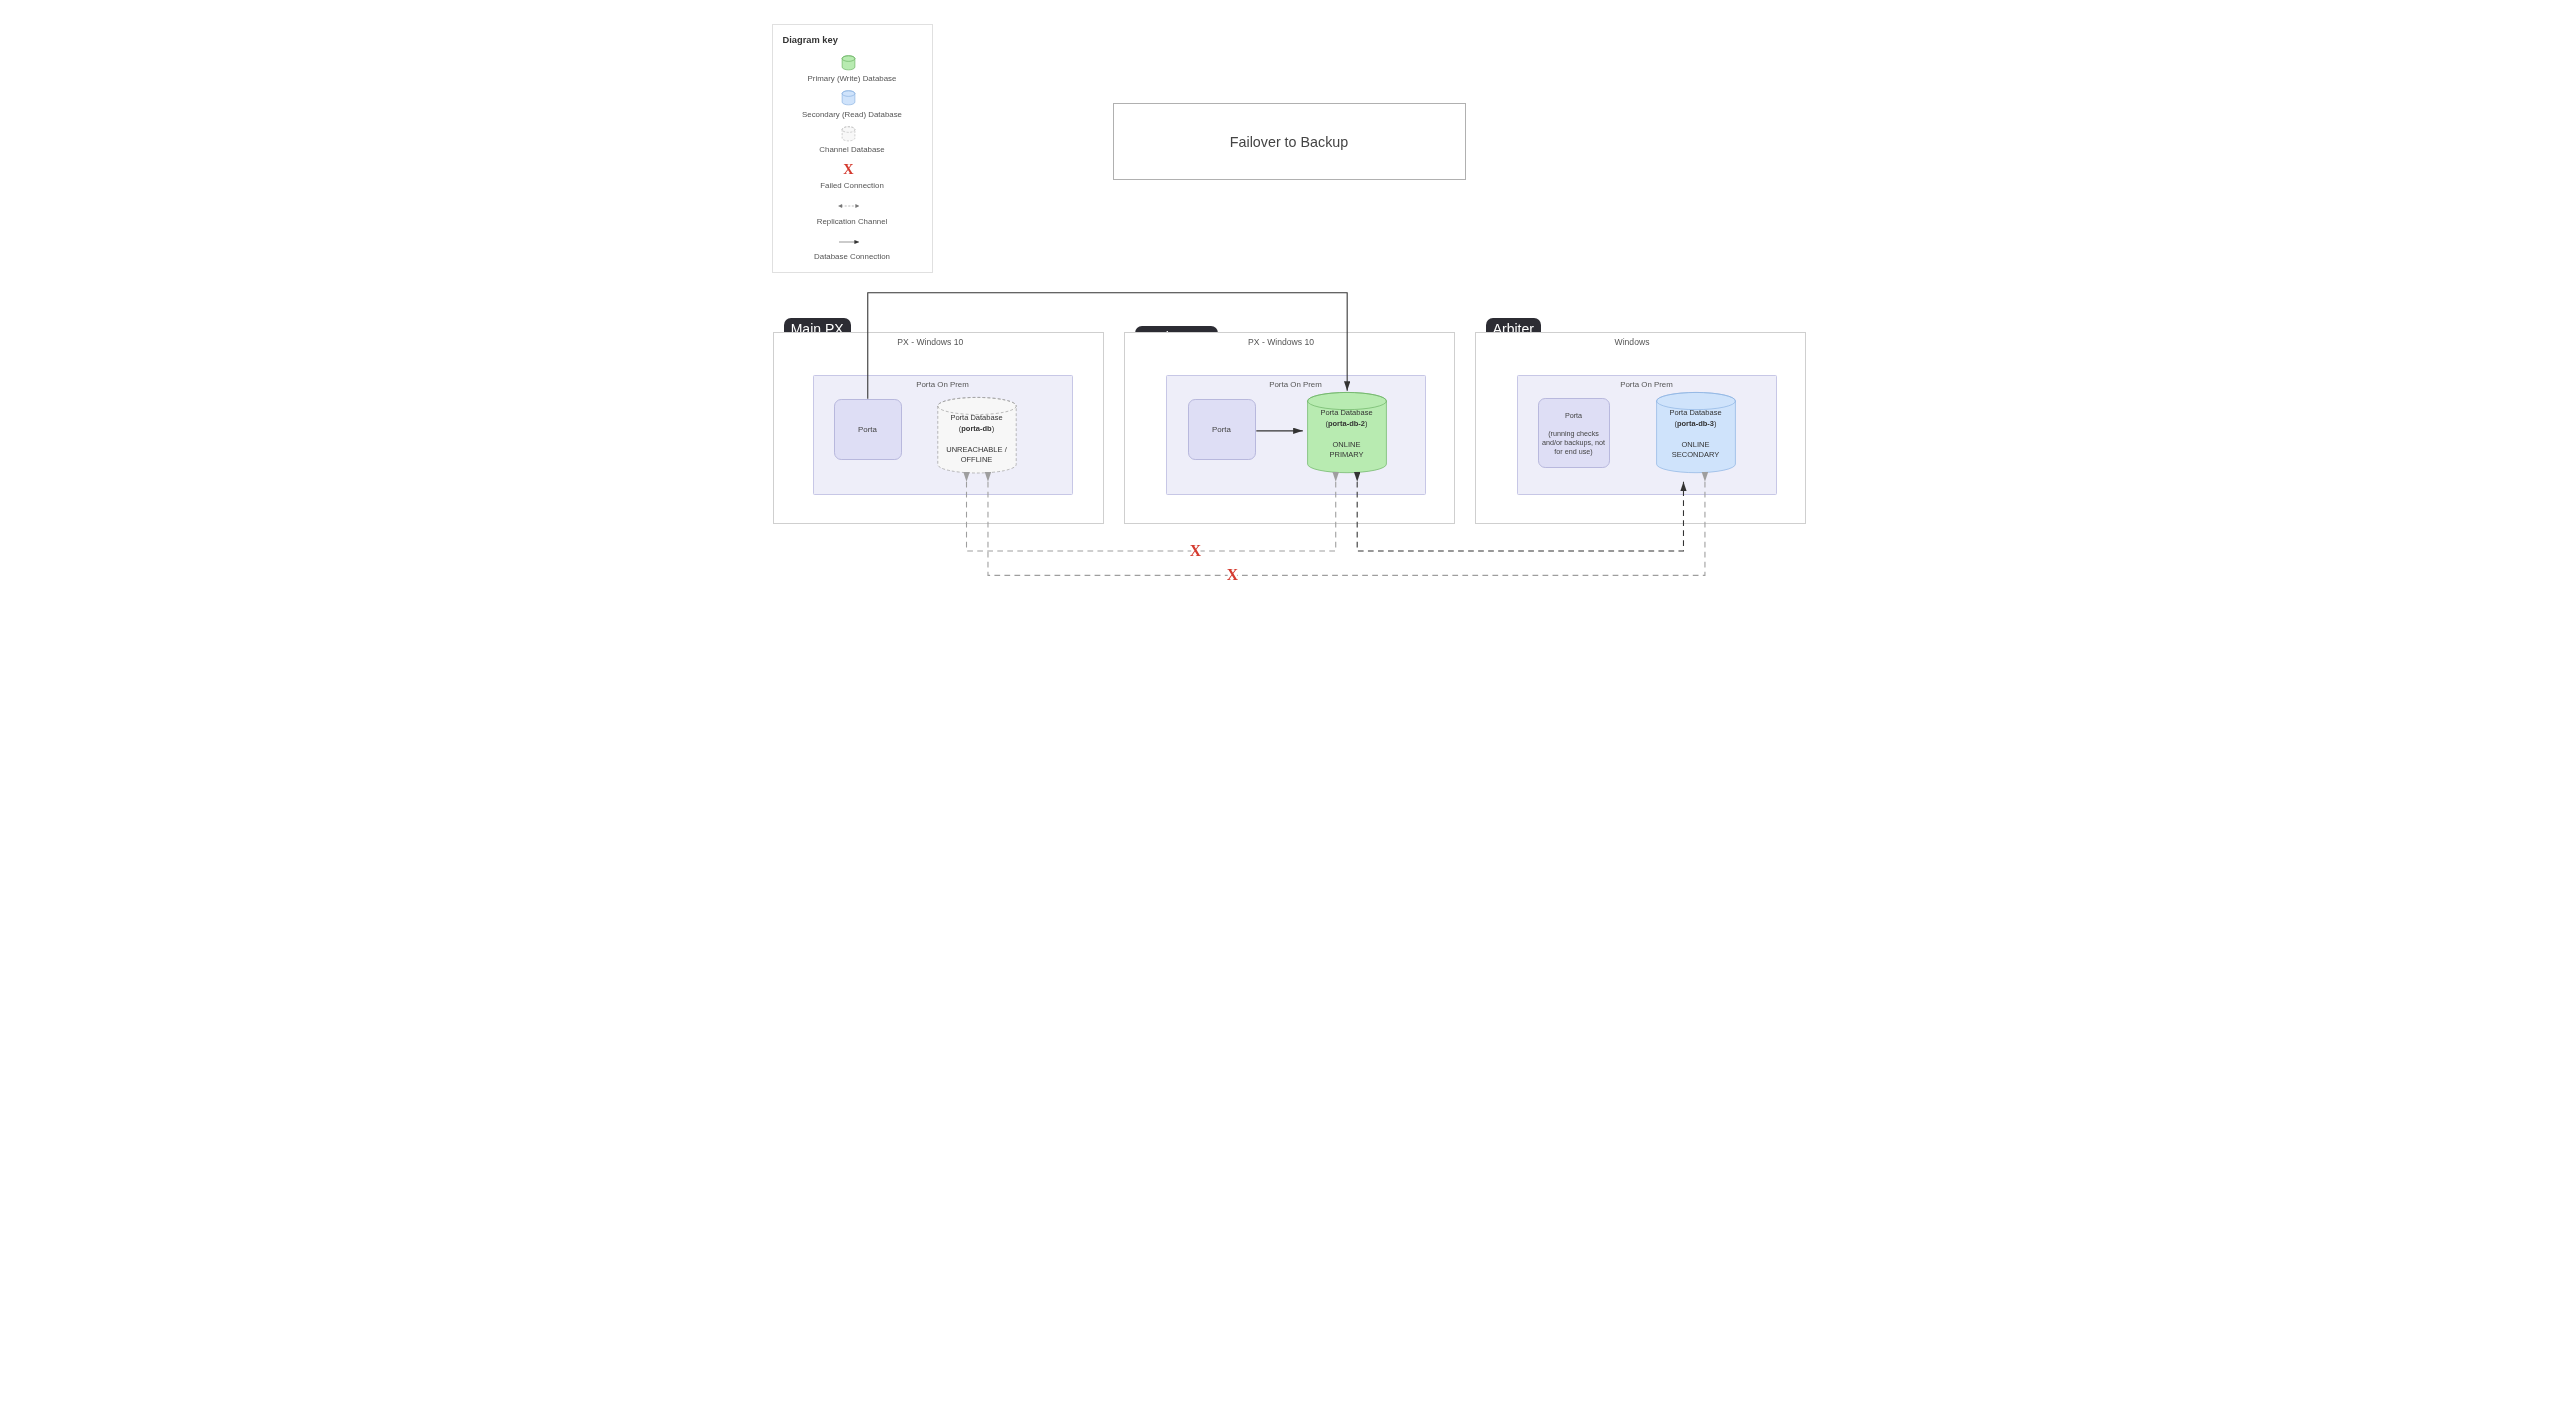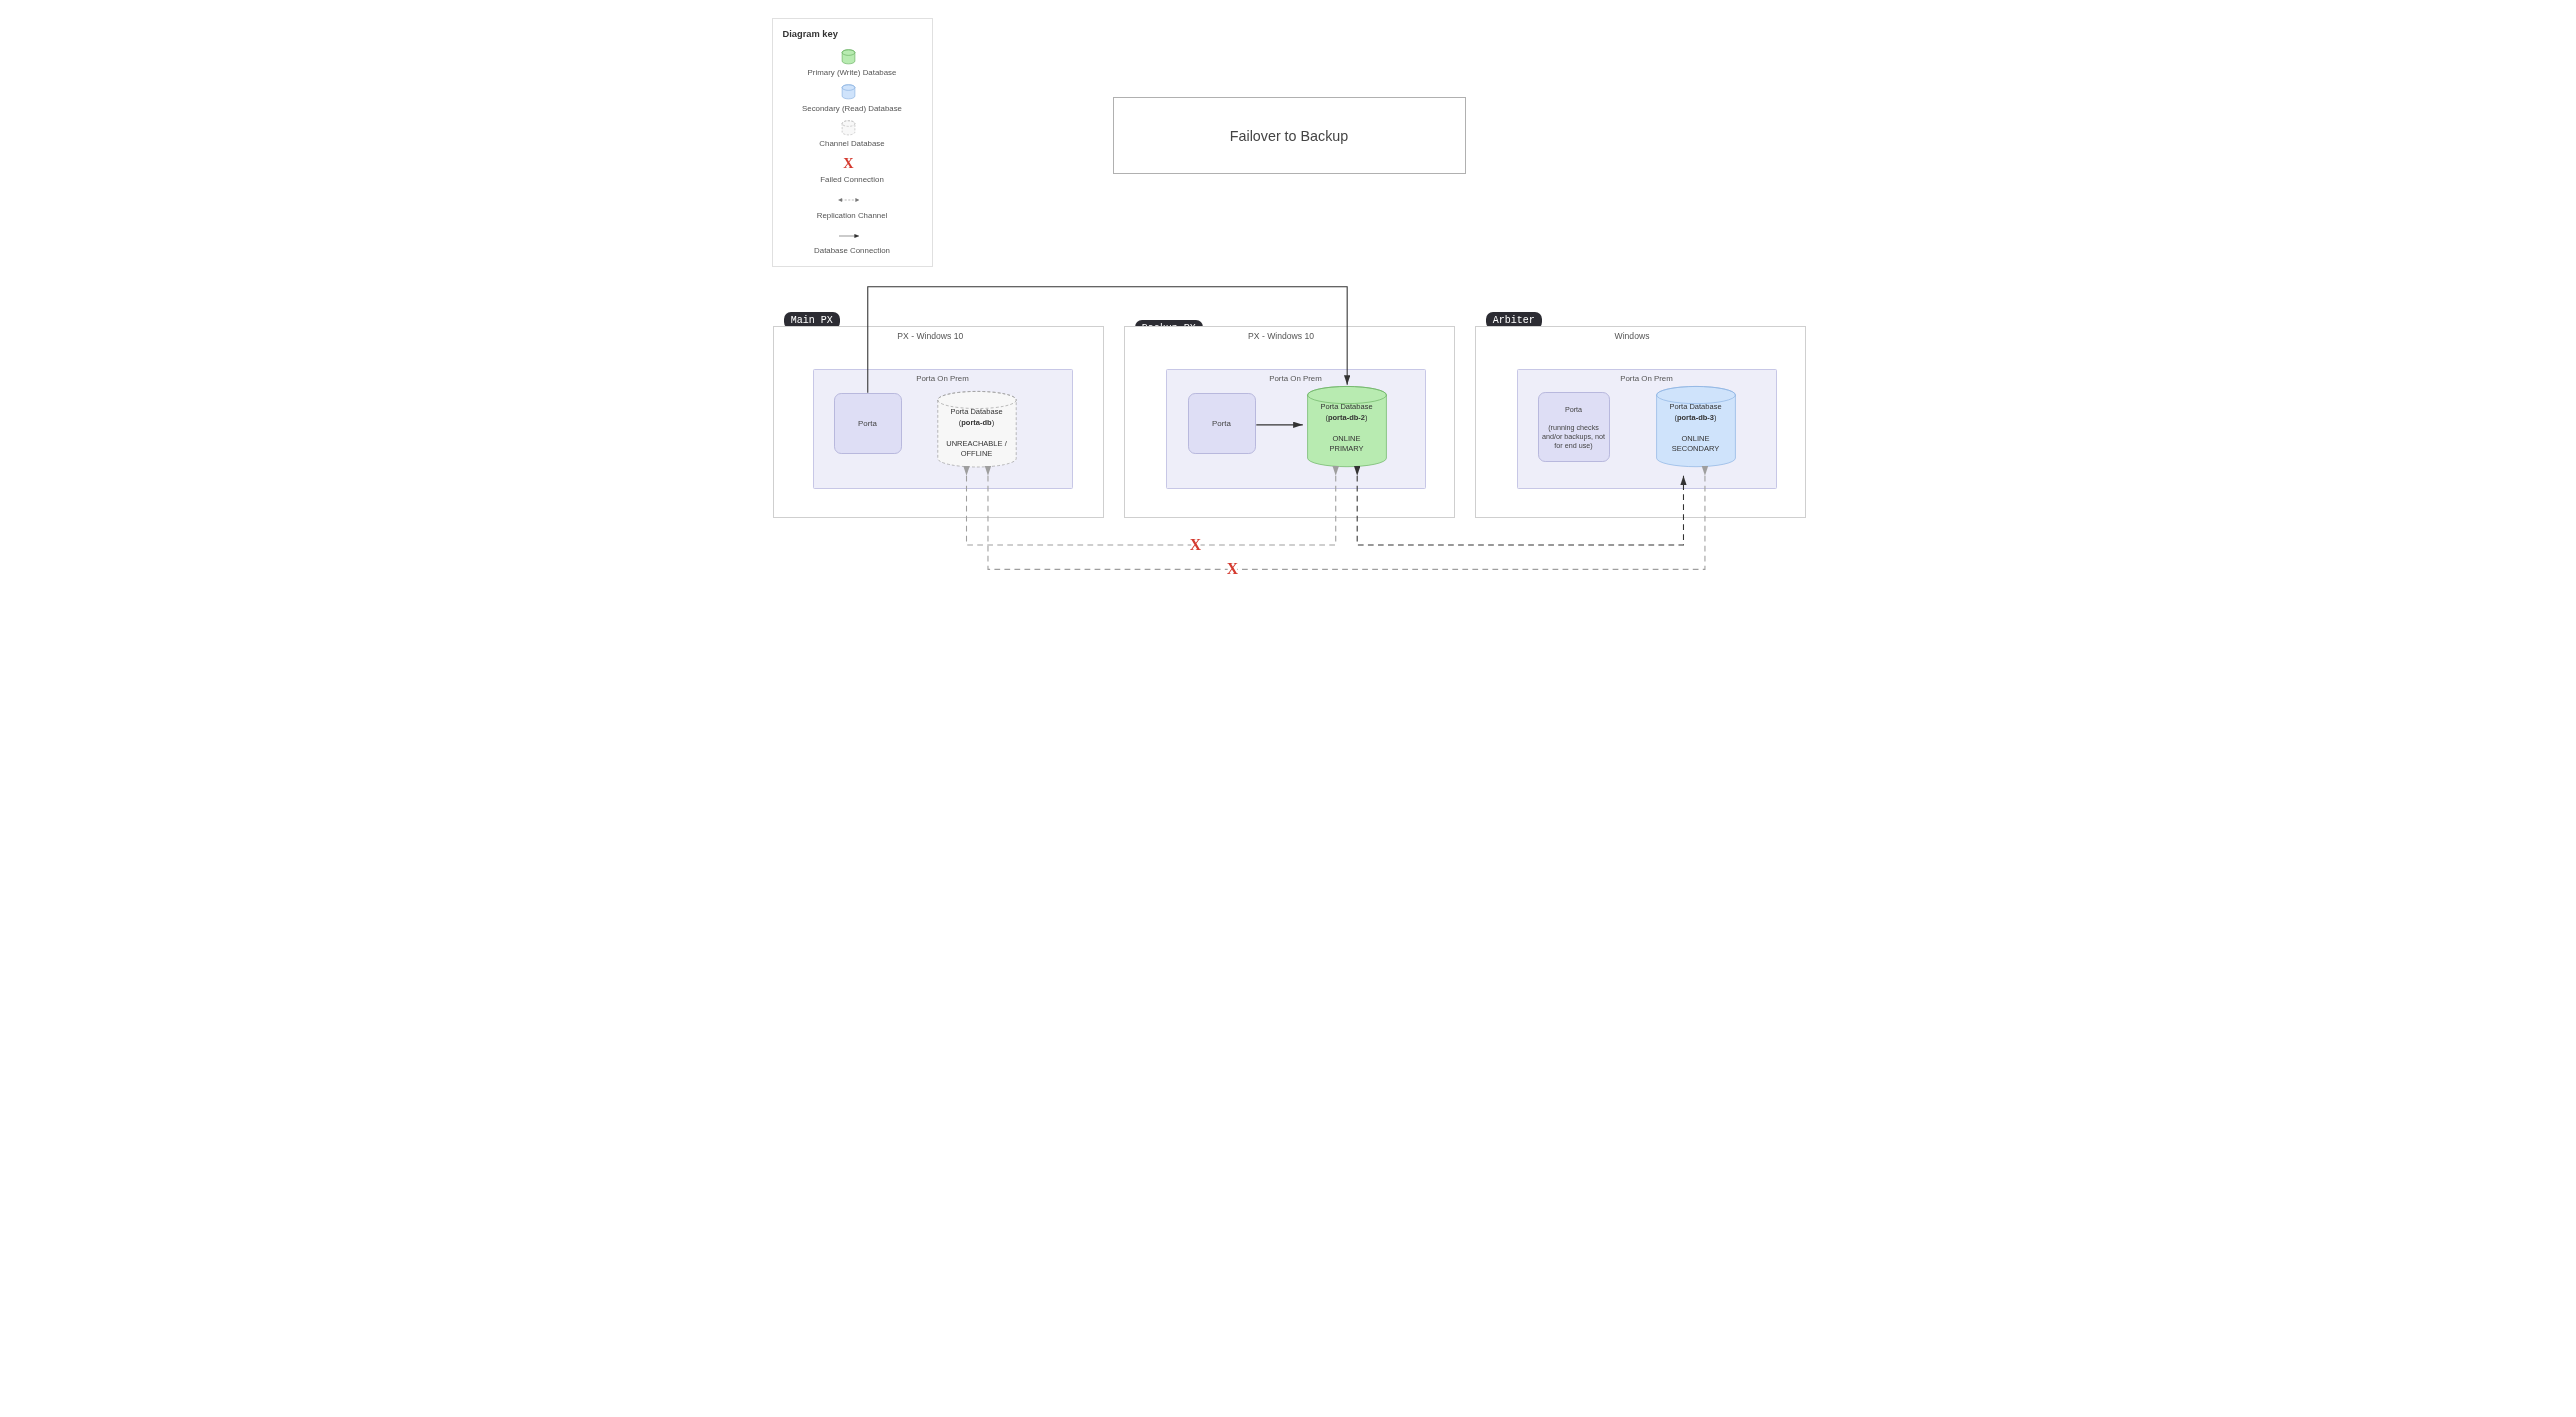--- a/index.html
+++ b/index.html
@@ -6,21 +6,21 @@
     margin: 0;
     padding: 0;
     background: #ffffff;
     font-family: Arial, Helvetica, sans-serif;
     color: #333;
   }
   .canvas {
     position: relative;
     width: 1059px;
     height: 587px;
-    margin: 4px auto;
+    margin: 10px auto;
     transform-origin: top left;
   }
   svg.overlay {
     position: absolute;
     top: 0; left: 0;
     width: 1059px;
     height: 587px;
     pointer-events: none;
   }
 
@@ -98,25 +98,24 @@
     top: 4.3px; left: 0; right: 0;
     text-align: center;
     font-size: 7.9px;
     color: #555;
   }
 
   .tag {
     position: absolute;
     background: #2c2c33;
     color: #fff;
-    font-size: 10px;
+    font-size: 14px;
     padding: 2.9px 7.2px;
     border-radius: 7px;
     white-space: nowrap;
-    font-family: Liberation Mono, monospace;
   }
 
   .porta-node {
     position: absolute;
     background: #dedef5;
     border: 0.7px solid #b8b8dd;
     border-radius: 7.2px;
     text-align: center;
     font-size: 7.9px;
     color: #444;

